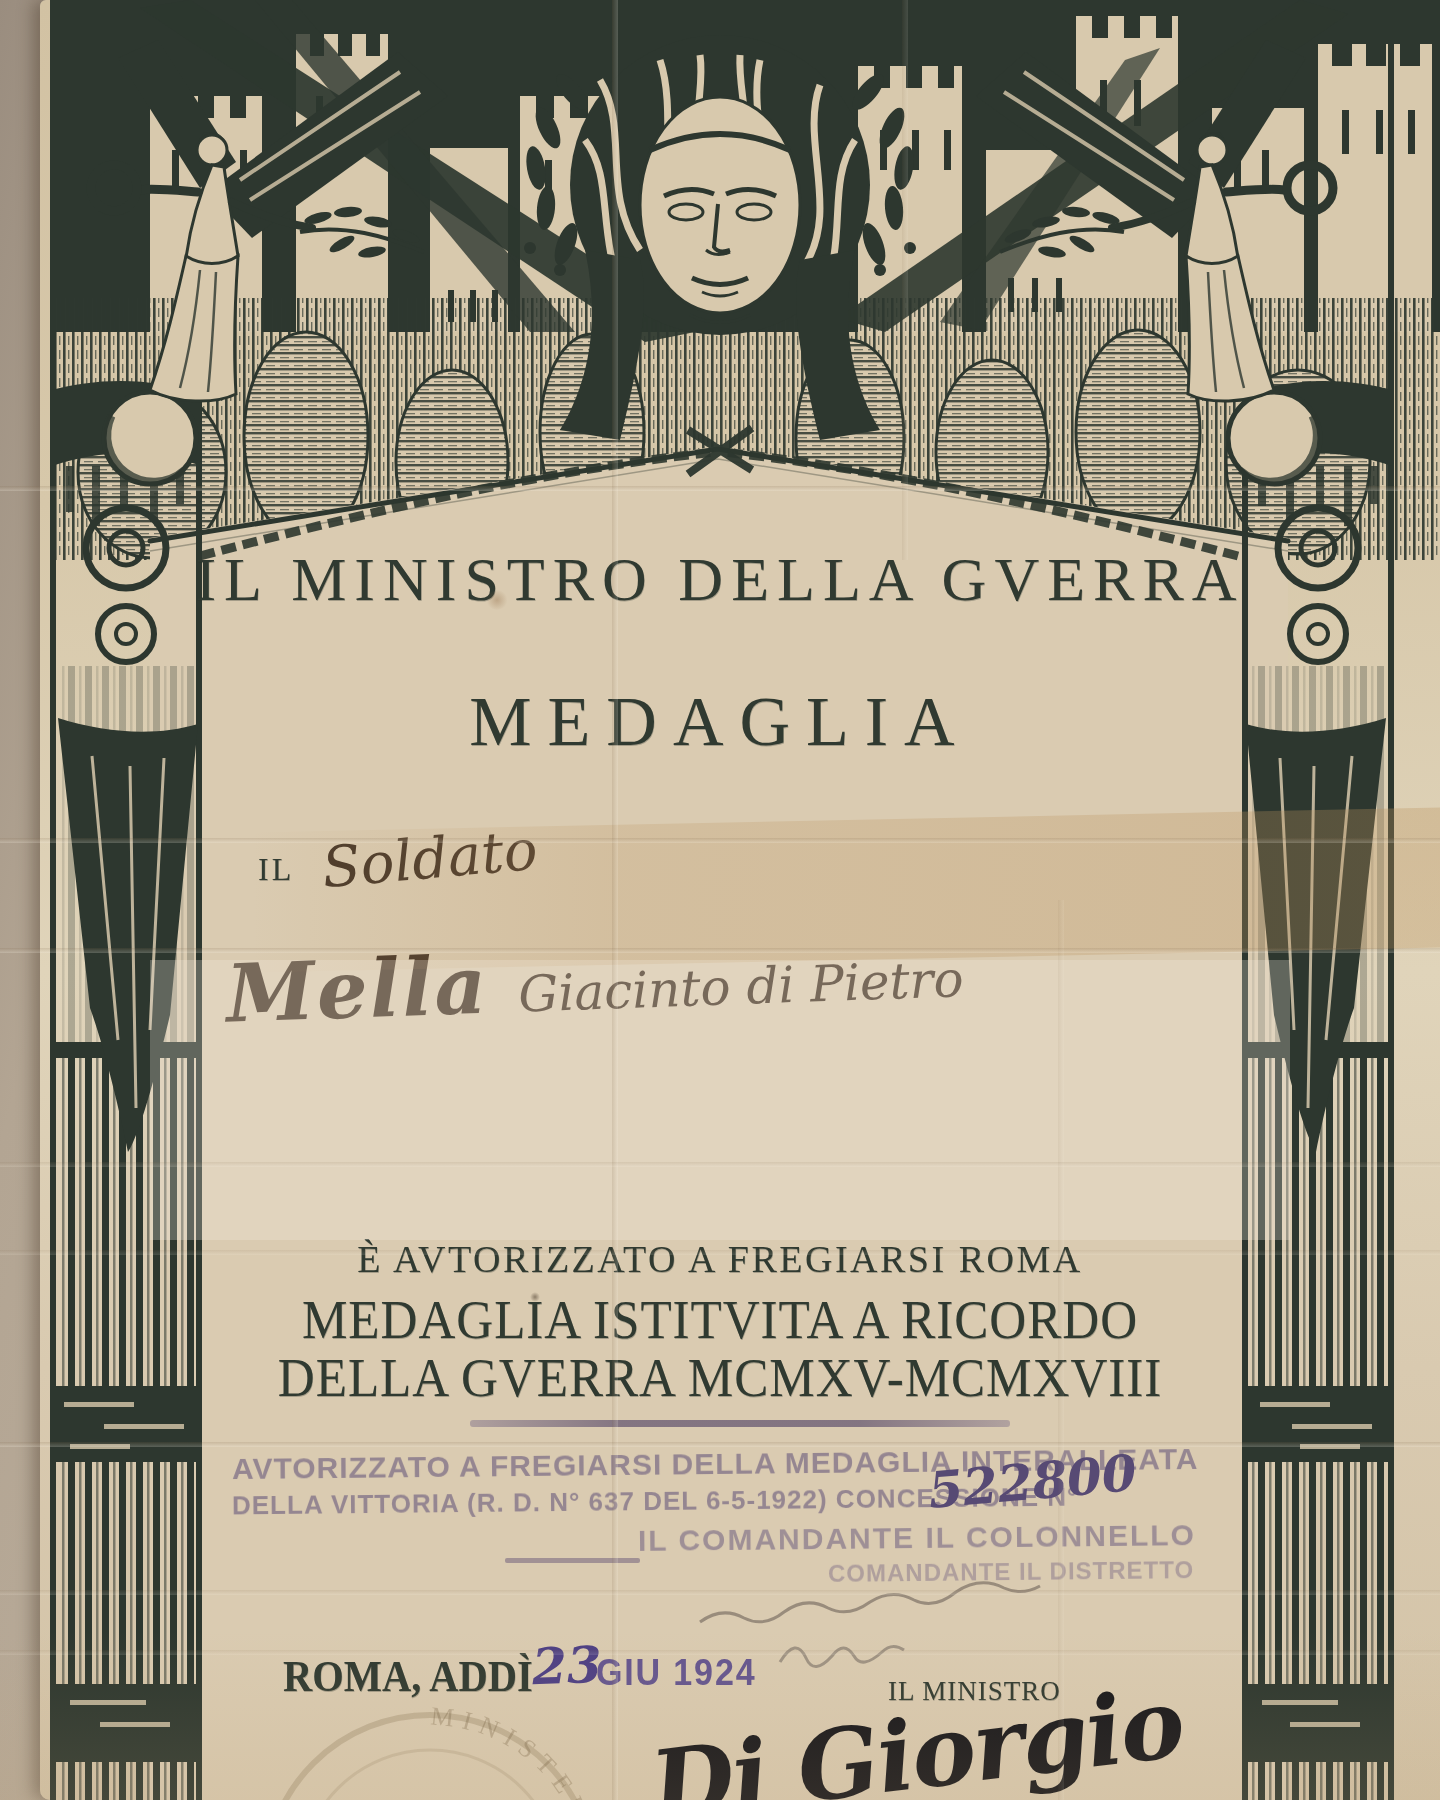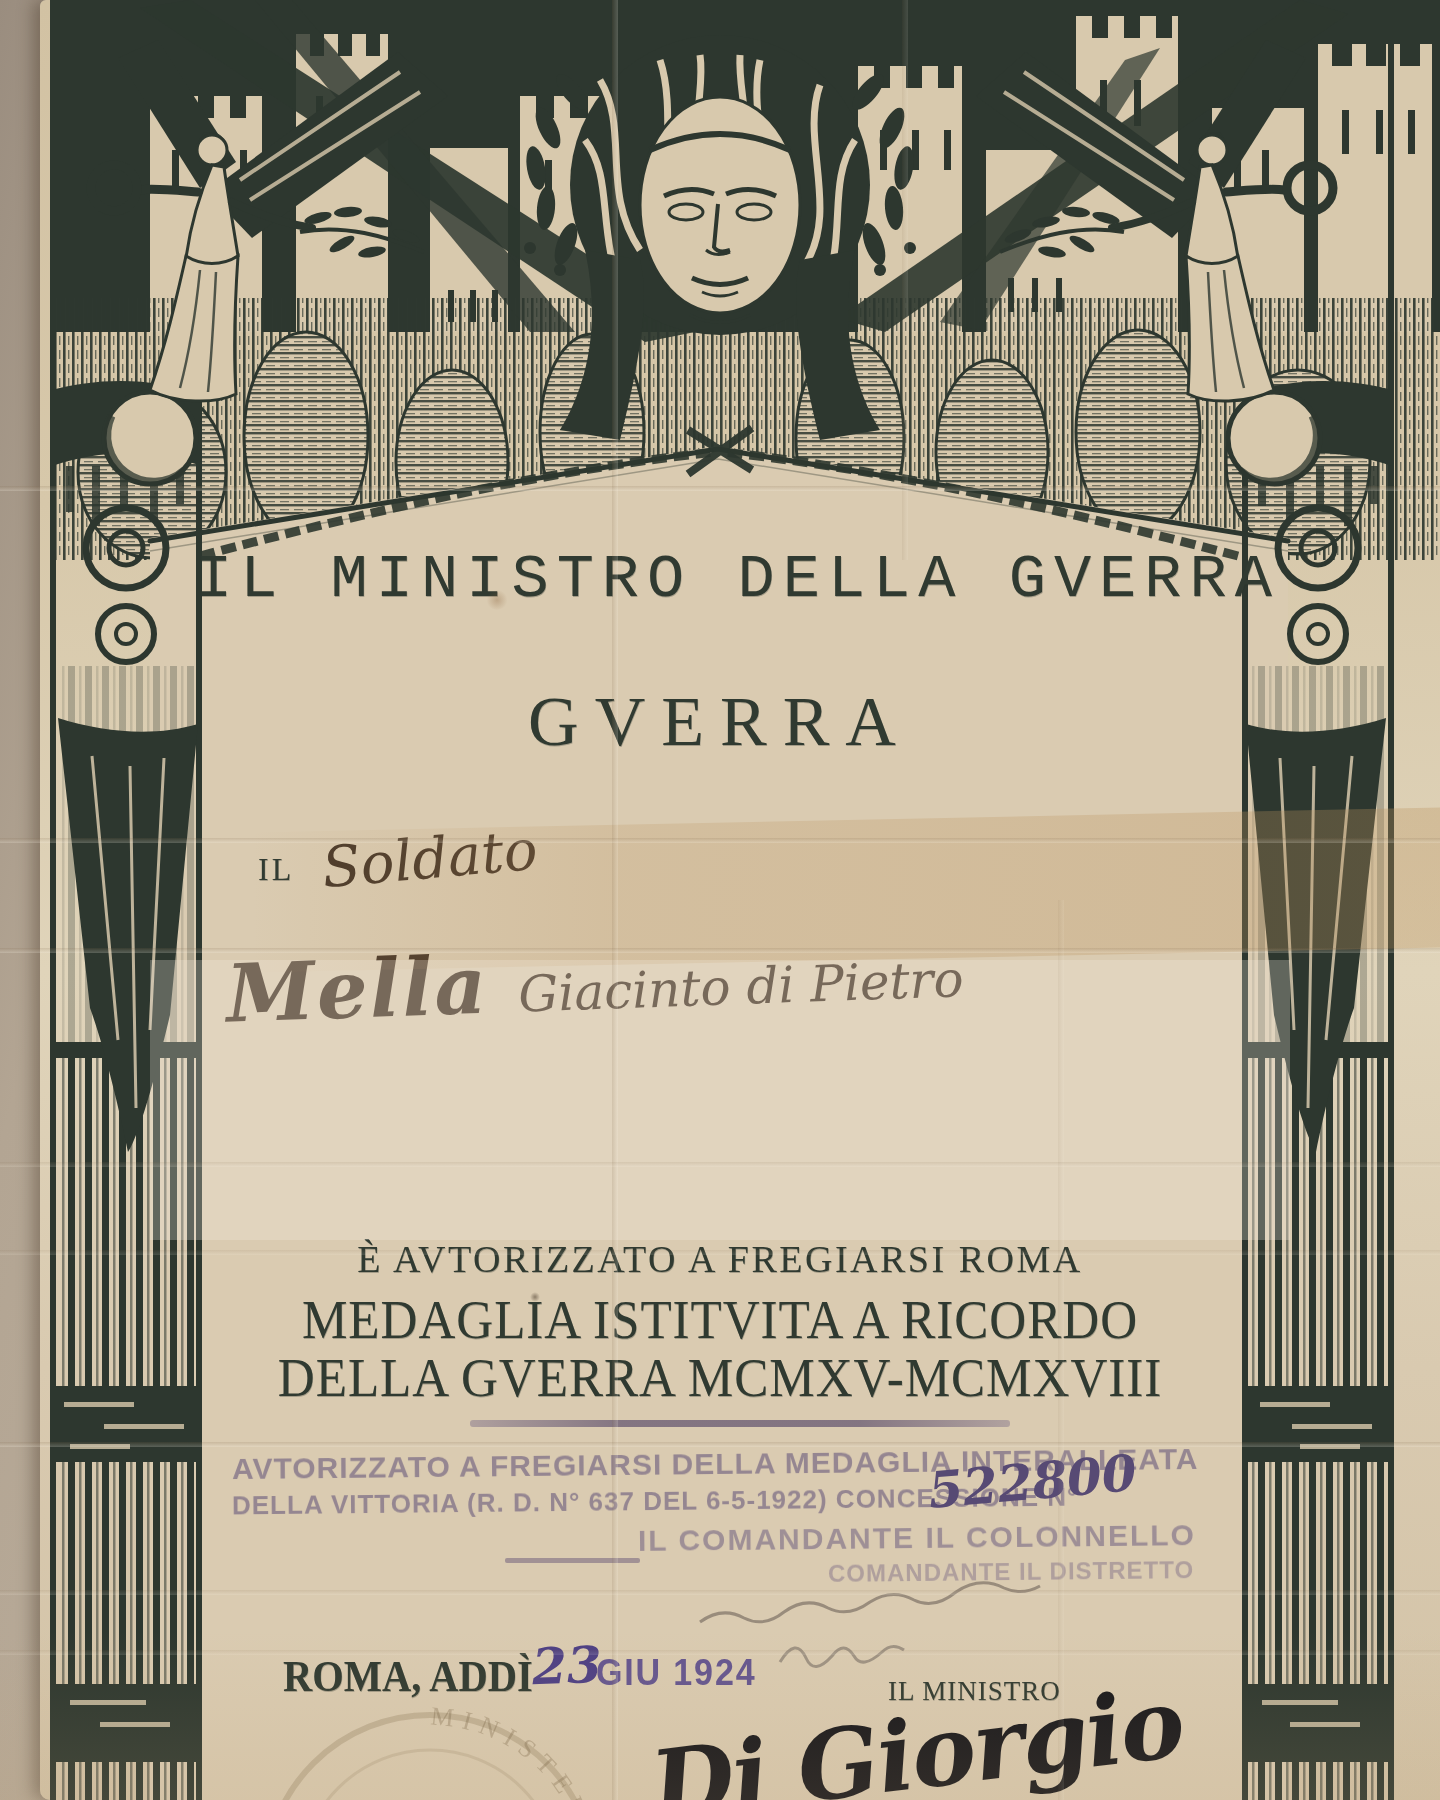--- a/index.html
+++ b/index.html
@@ -10,21 +10,21 @@
   }
   .paper{
     position:absolute;left:40px;top:0;right:0;bottom:0;
     background:linear-gradient(180deg,#d2c2a3 0%,#d7c8aa 28%,#e0d4ba 54%,#d9cab0 76%,#d3c3a7 100%);
     box-shadow:-7px 0 16px rgba(60,45,30,.38);
     border-radius:6px 0 0 10px;
   }
   svg.art{position:absolute;left:0;top:0;pointer-events:none;}
   .txt{position:absolute;color:#303a31;text-shadow:.5px .5px 0 rgba(40,50,42,.30);white-space:nowrap;}
   .center{text-align:center;}
-  .t-title{left:195px;top:544px;width:1050px;font-size:62px;letter-spacing:8px;font-family:Liberation Mono, monospace;}
+  .t-title{left:195px;top:544px;width:1050px;font-size:62px;letter-spacing:8px;}
   .t-decreta{left:200px;top:682px;width:1040px;font-size:70px;letter-spacing:16px;}
   .t-il{left:258px;top:851px;font-size:32px;letter-spacing:3px;}
   .script{font-style:italic;font-family:"DejaVu Serif","Liberation Serif",serif;color:#4b3a2a;text-shadow:none;}
   .t-rank{left:322px;top:826px;font-size:56px;transform:rotate(-5deg);}
   .t-name{left:226px;top:934px;transform:rotate(-2deg);color:#3e3126;}
   .t-name .major{font-size:80px;font-weight:700;letter-spacing:2px;}
   .t-name .minor{font-size:50px;margin-left:26px;}
   .t-auth{left:200px;top:1237px;width:1040px;font-size:38px;letter-spacing:2.5px;}
   .t-med{width:1040px;font-size:55px;letter-spacing:1px;transform:scaleX(.93);transform-origin:center;}
   .t-med1{left:200px;top:1288px;}
@@ -303,21 +303,21 @@
     <rect x="1248" y="1762" width="138" height="38" fill="url(#flute)"></rect>
     <path d="M1246,724 C1286,736 1336,734 1386,718 L1354,1008 C1340,1046 1324,1112 1316,1152 C1308,1140 1294,1100 1274,1015 Z" fill="#2d372f"></path>
     <path d="M1352,756 L1326,1040 M1314,766 L1308,1108 M1280,758 L1294,1030" stroke="#d8c9ad" stroke-width="3" fill="none" opacity=".85"></path>
   </g>
 
   <use href="#vic"></use>
   <use href="#vic" transform="matrix(-1,0,0,1,1424,0)"></use>
 </svg>
 
 <div class="txt center t-title">IL MINISTRO DELLA GVERRA</div>
-<div class="txt center t-decreta">GVERRA</div>
+<div class="txt center t-decreta">MEDAGLIA</div>
 
 <div class="txt t-il">IL</div>
 <div class="txt script t-rank">Soldato</div>
 
 <div class="txt t-name">
   <span class="script major">Mella</span>
   <span class="script minor">Giacinto di Pietro</span>
 </div>
 
 <div class="txt center t-auth">È AVTORIZZATO A FREGIARSI ROMA</div>

